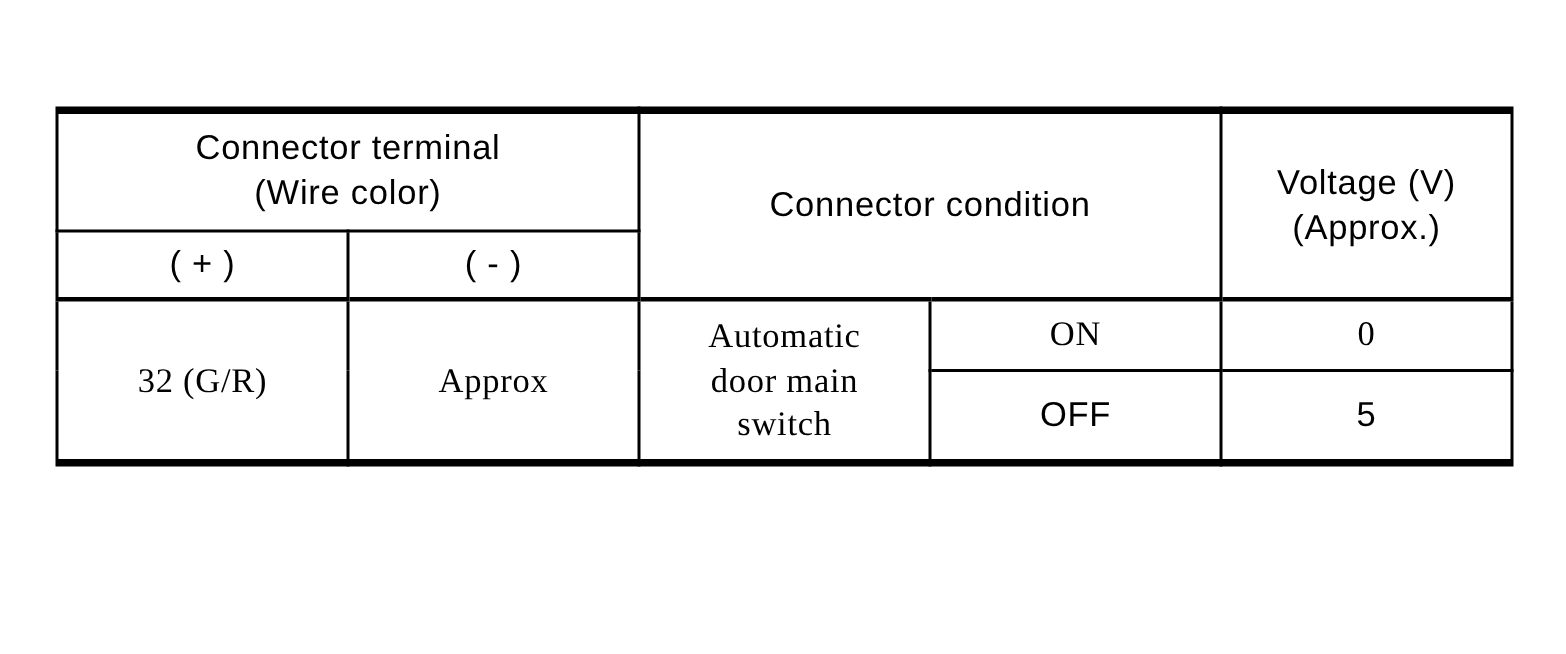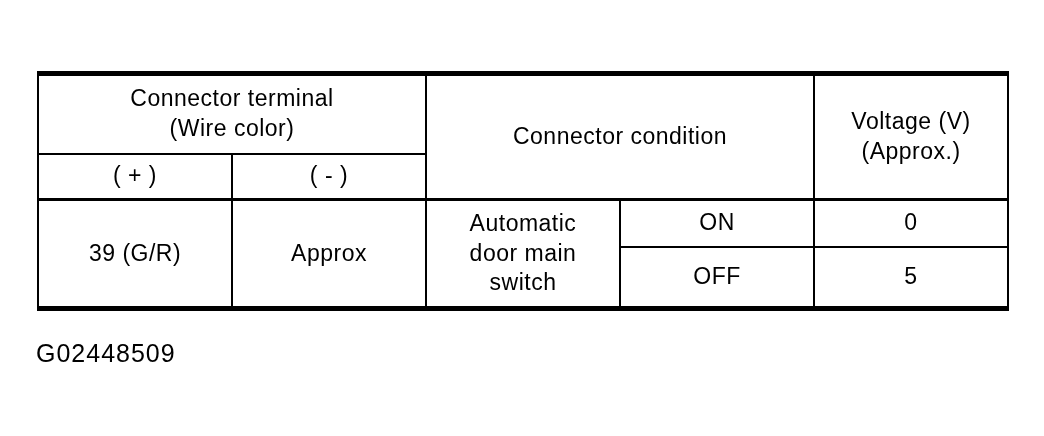--- a/index.html
+++ b/index.html
@@ -34,21 +34,21 @@
     line-height: 1.3;
     letter-spacing: 0.5px;
     white-space: pre-line;
     padding: 0;
   }
   tr.row-a { height: 80px; }
   tr.row-b { height: 46px; }
   tr.row-c { height: 47px; }
   tr.row-d { height: 62px; }
   
-  tr.row-c td { border-top: 3px solid #000; }
+  tr.row-c td { border-top: 3px solid #000; font-family: Liberation Serif, serif; }
   
   td.no-left  { border-left: none; }
   td.no-right { border-right: none; }
   .caption {
     position: absolute;
     left: 36px; top: 339px;
     font-size: 25px;
     letter-spacing: 1px;
   }
 </style>
@@ -71,30 +71,29 @@
 (Wire color)</td>
         <td colspan="2" rowspan="2">Connector condition</td>
         <td rowspan="2" class="no-right">Voltage (V)
 (Approx.)</td>
       </tr>
       <tr class="row-b">
         <td class="no-left">( + )</td>
         <td>( - )</td>
       </tr>
       <tr class="row-c">
-        <td rowspan="2" class="no-left">39 (G/R)</td>
+        <td rowspan="2" class="no-left">32 (G/R)</td>
         <td rowspan="2">Approx</td>
         <td rowspan="2">Automatic
 door main
 switch</td>
         <td>ON</td>
         <td class="no-right">0</td>
       </tr>
       <tr class="row-d">
         <td>OFF</td>
         <td class="no-right">5</td>
       </tr>
     </tbody>
   </table>
 
-  <div class="caption">G02448509</div>
 
 </div>
 
 </body></html>

